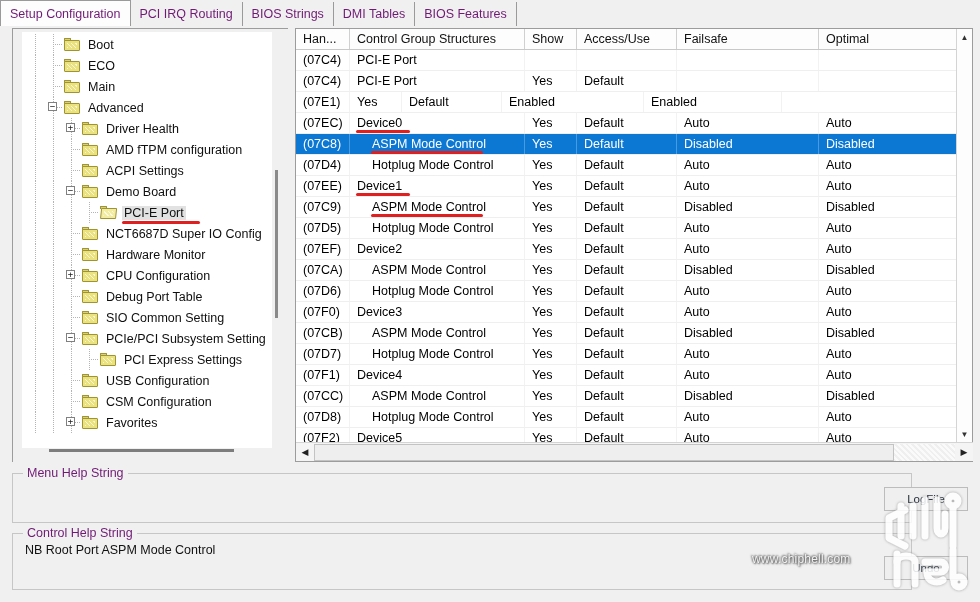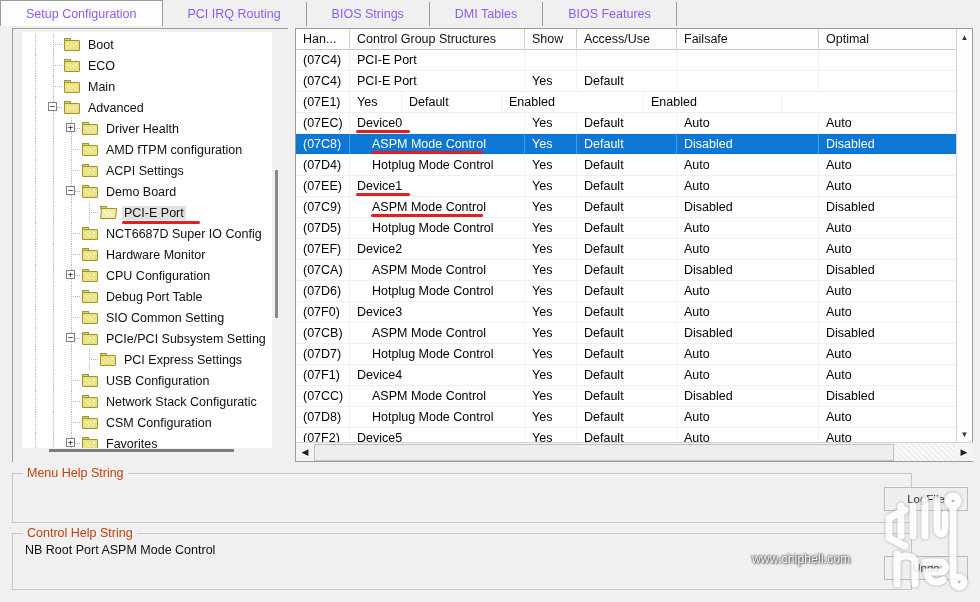--- a/index.html
+++ b/index.html
@@ -20,24 +20,24 @@
 
   
   .tabbar {
     position: absolute; left: 0; top: 0;
     width: 980px; height: 26px;
     display: flex; align-items: flex-end;
     background: #f0f0f0;
   }
   .tab {
     height: 24px;
-    padding: 0 25px;
+    padding: 0 9px;
     display: flex; align-items: center;
     font-size: 12.5px;
-    color: #8b5cf6;
+    color: #701a75;
     background: #f0f0f0;
     border-right: 1px solid #9a9a9a;
     white-space: nowrap;
     cursor: default;
   }
   .tab:first-child { border-left: 1px solid #9a9a9a; }
   .tab.active {
     background: #fdfdfd;
     border-top: 1px solid #9a9a9a;
     border-left: 1px solid #9a9a9a;
@@ -287,21 +287,21 @@
     position: absolute;
     border: 1px solid #c6c6c6;
     background: #f0f0f0;
   }
   .groupbox > .legend {
     position: absolute;
     top: -8px; left: 10px;
     padding: 0 4px;
     background: #f0f0f0;
     font-size: 12.5px;
-    color: #c2410c;
+    color: #701a75;
   }
   .groupbox > .content {
     padding: 9px 12px;
     font-size: 12.5px;
     color: #111;
   }
   #menu-help { left: 12px; top: 473px; width: 900px; height: 50px; }
   #control-help { left: 12px; top: 533px; width: 900px; height: 57px; }
 
   
@@ -590,34 +590,20 @@
                 <i style="left: 31px;"></i>
                 <i style="left: 49px;"></i>
               </div>
               <div class="elbow" style="left: 49px; width: 10px;"></div>
               <div style="width: 60px; flex: 0 0 60px;"></div>
               <div class="folder">
                 <span class="tab-top"></span>
                 <span class="body"></span>
               </div>
               <span class="node-label">USB Configuration</span>
-            </div>
-            <div class="node">
-              <div class="guides">
-                <i style="left: 13px;"></i>
-                <i style="left: 31px;"></i>
-                <i style="left: 49px;"></i>
-              </div>
-              <div class="elbow" style="left: 49px; width: 10px;"></div>
-              <div style="width: 60px; flex: 0 0 60px;"></div>
-              <div class="folder">
-                <span class="tab-top"></span>
-                <span class="body"></span>
-              </div>
-              <span class="node-label">Network Stack Configuratic</span>
             </div>
             <div class="node">
               <div class="guides">
                 <i style="left: 13px;"></i>
                 <i style="left: 31px;"></i>
                 <i style="left: 49px;"></i>
               </div>
               <div class="elbow" style="left: 49px; width: 10px;"></div>
               <div style="width: 60px; flex: 0 0 60px;"></div>
               <div class="folder">

